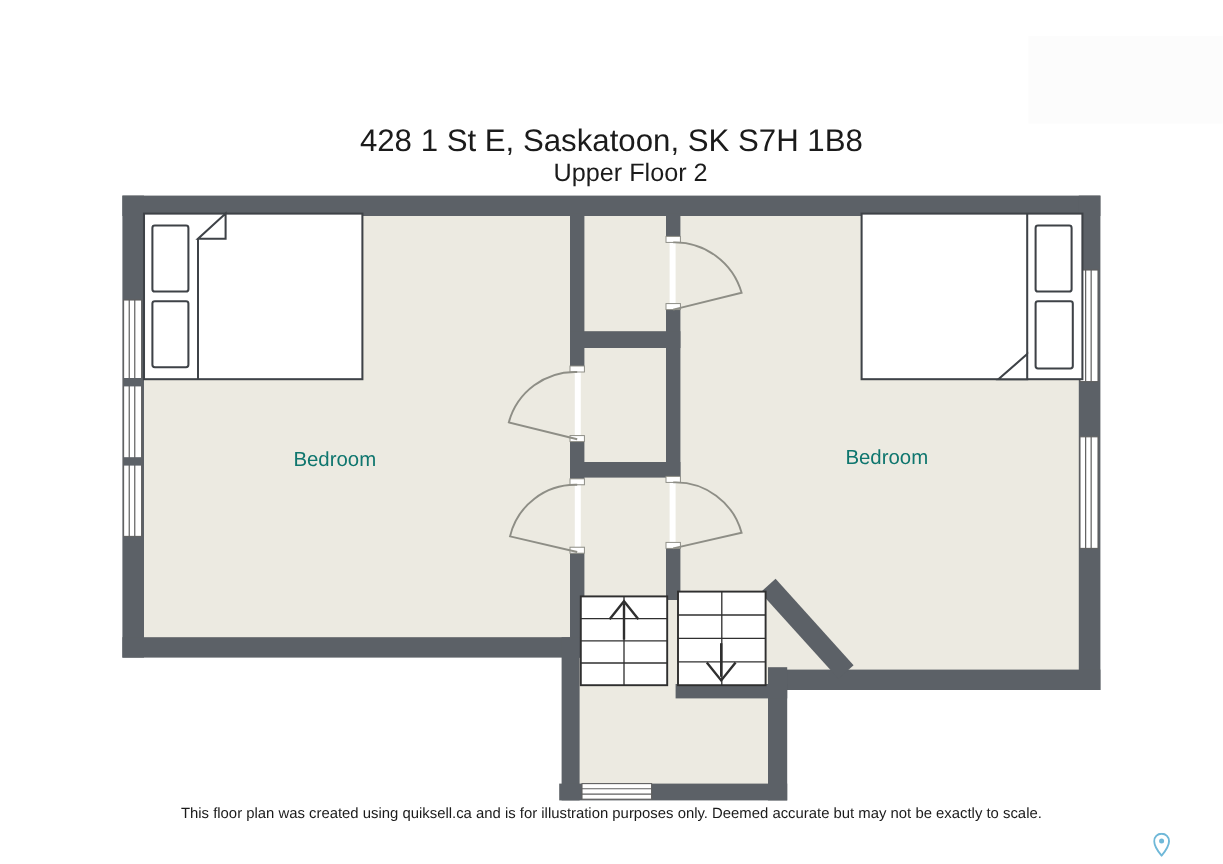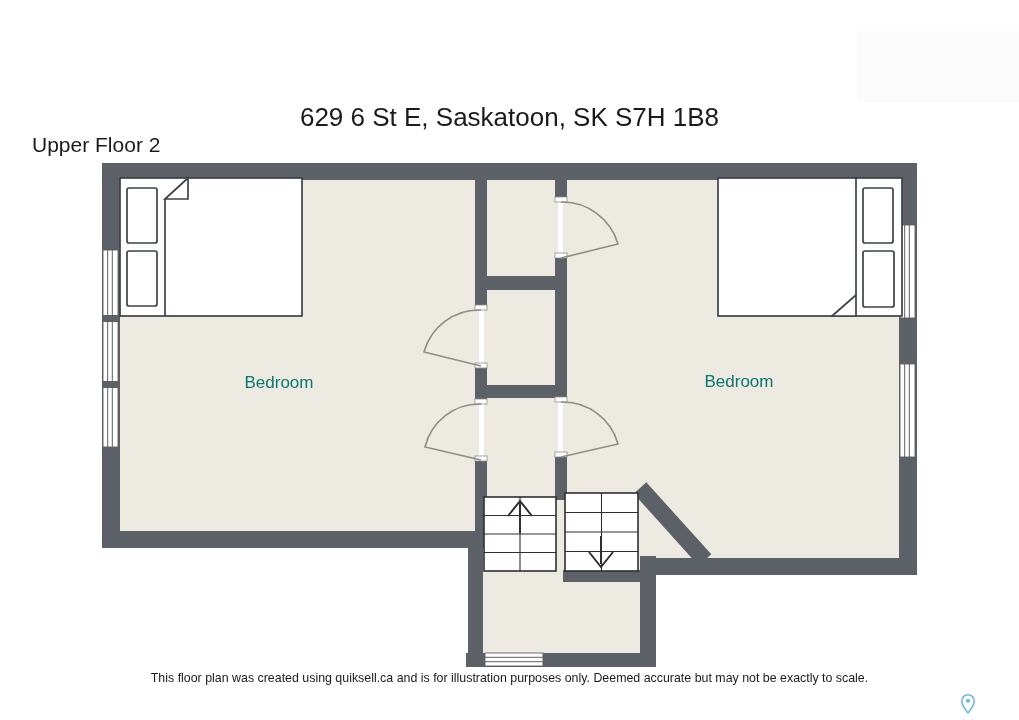--- a/index.html
+++ b/index.html
@@ -9,21 +9,21 @@
   }
   .watermark {
     position:absolute; left:857px; top:30px; width:162px; height:73px;
     background:#fcfcfc;
   }
   .title {
     position:absolute; left:0; right:0; top:103px; text-align:center;
     font-size:26px; line-height:28px; color:var(--c-text,#1b1b1b); font-weight:400;
   }
   .subtitle {
-    position:absolute; left:0; right:0; top:133px; text-align:left;
+    position:absolute; left:0; right:0; top:133px; text-align:center;
     font-size:21px; line-height:24px; color:var(--c-text,#1b1b1b); font-weight:400;margin-left:32px;
   }
   .plan { position:absolute; left:0; top:0; width:1019px; height:720px; }
   .room-label {
     position:absolute; transform:translate(-50%,-50%);
     font-size:17px; color:#0f766e; white-space:nowrap;
   }
   .footer {
     position:absolute; left:0; right:0; top:671px; text-align:center;
     font-size:12.4px; color:var(--c-text,#161616);
@@ -45,21 +45,21 @@
   .tread   { stroke:var(--c-stair-line,#2f2f2f); stroke-width:1.1; fill:none; }
   .arrow   { stroke:var(--c-stair-line,#2f2f2f); stroke-width:2; fill:none; }
 </style>
 </head>
 <body>
 
 <div class="page">
 
   <div class="watermark"></div>
 
-  <div class="title">629 6 St E, Saskatoon, SK S7H 1B8</div>
+  <div class="title">428 1 St E, Saskatoon, SK S7H 1B8</div>
   <div class="subtitle">Upper Floor 2</div>
 
   <svg class="plan" viewBox="0 0 1019 720">
 
     <g>
       <rect class="floor" x="118" y="177" width="361" height="356"></rect>
       <rect class="floor" x="563" y="177" width="339" height="384"></rect>
       <rect class="floor" x="484" y="177" width="74" height="320"></rect>
       <rect class="floor" x="481" y="460" width="162" height="198"></rect>
     </g>

